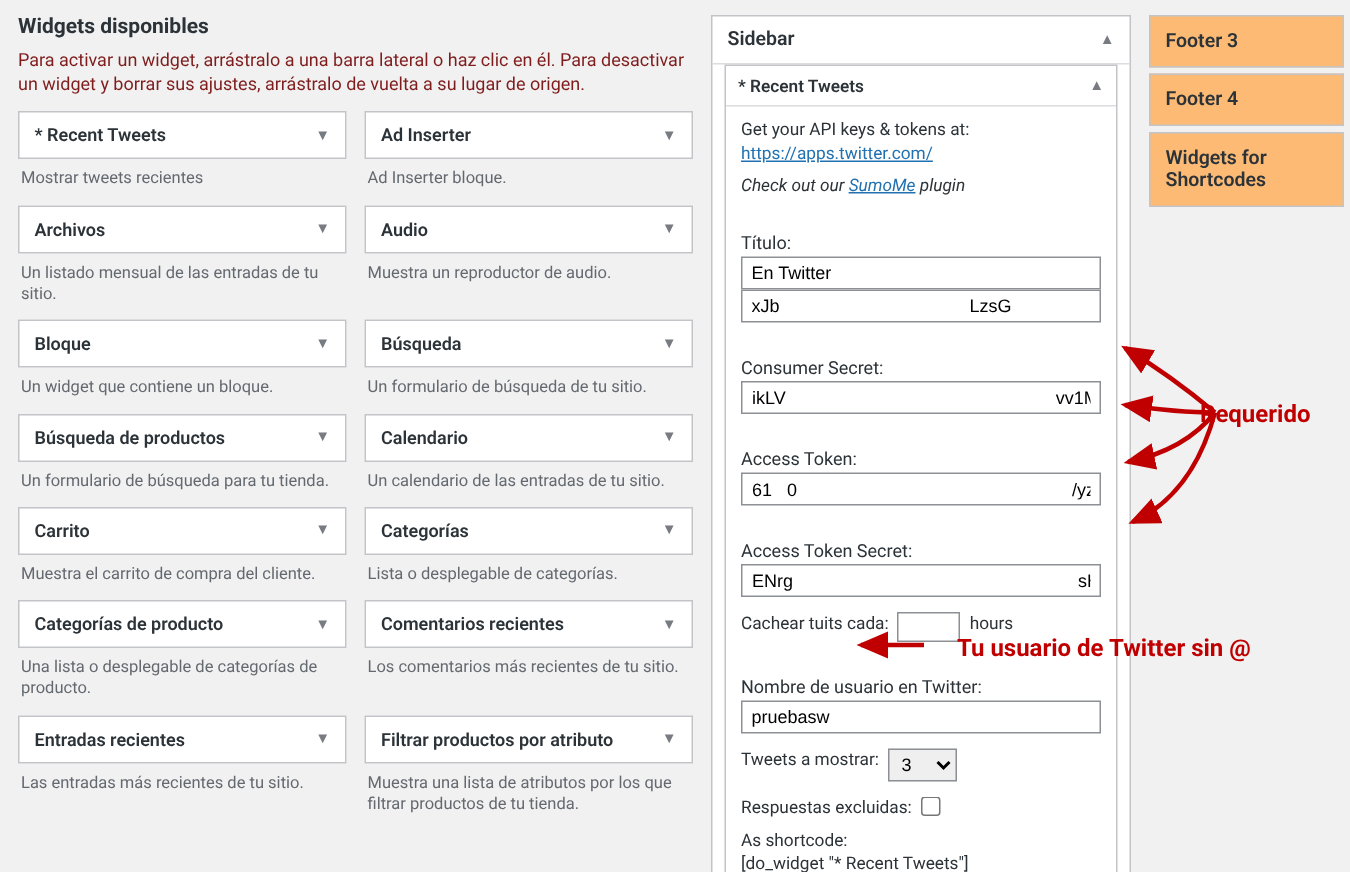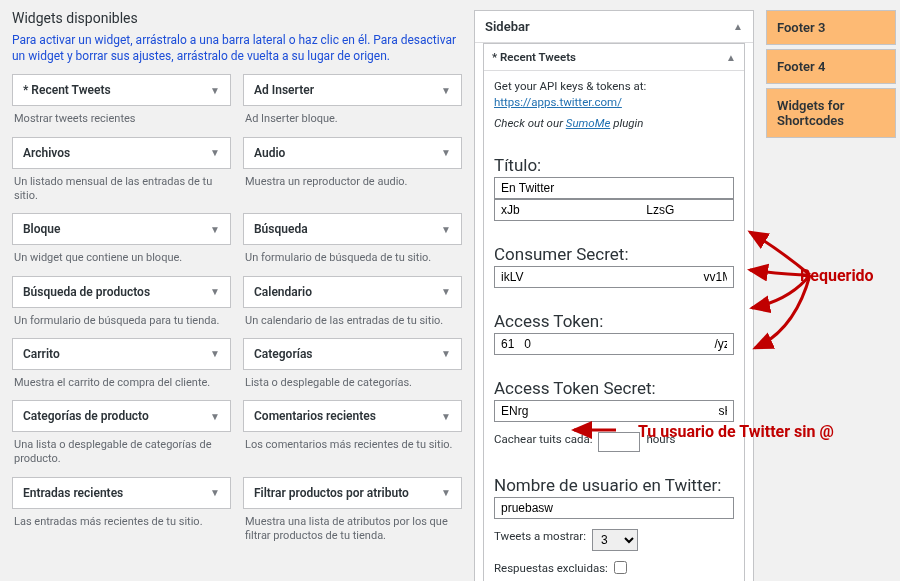--- a/index.html
+++ b/index.html
@@ -5,36 +5,36 @@
   * { box-sizing: border-box; margin: 0; padding: 0; }
   body { font-family: -apple-system, "Segoe UI", Roboto, Helvetica, Arial, sans-serif; background: #f1f1f1; color: #2c3338; font-size: 13px; }
   .wrap { padding: 10px 12px; }
   .page-head { display: flex; align-items: center; gap: 10px; margin-bottom: 12px; }
   .page-head h1 { font-size: 22px; font-weight: 400; }
   .preview-btn { border: 1px solid #2271b1; color: #2271b1; background: #fff; padding: 2px 8px; border-radius: 2px; font-size: 12px; }
   .layout { display: flex; gap: 12px; align-items: flex-start; }
   .col-left { flex: 0 0 450px; }
   .col-mid { flex: 0 0 280px; }
   .col-right { flex: 1; min-width: 130px; }
-  h3.section { font-size: 14px; font-weight: 400; margin-bottom: 6px; }
-  .section-desc { font-size: 12px; color: #1d4ed8; margin-bottom: 10px; line-height: 1.35; }
+  h3.section { font-size: 14px; font-weight: 700; margin-bottom: 6px; }
+  .section-desc { font-size: 12px; color: #7f1d1d; margin-bottom: 10px; line-height: 1.35; }
   .widget-grid { display: grid; grid-template-columns: 1fr 1fr; gap: 0 12px; }
   .widget-cell { margin-bottom: 0; }
   .widget-item { background: #fff; border: 1px solid #c3c4c7; padding: 8px 10px; display: flex; justify-content: space-between; align-items: center; font-size: 12px; font-weight: 600; }
   .widget-desc { font-size: 11px; color: #646970; padding: 6px 2px 10px; line-height: 1.3; min-height: 30px; }
   .chev { color: #787c82; font-size: 10px; }
   .panel { background: #fff; border: 1px solid #c3c4c7; margin-bottom: 10px; }
   .panel-head { padding: 8px 10px; font-weight: 600; font-size: 13px; display: flex; justify-content: space-between; align-items: center; border-bottom: 1px solid #dcdcde; }
   .panel-desc { font-size: 11px; color: #50575e; padding: 8px 10px 10px; line-height: 1.4; }
   .widget-inside { border: 1px solid #c3c4c7; margin: 0 8px 8px; }
   .widget-inside-head { padding: 6px 8px; font-size: 11.5px; font-weight: 600; border-bottom: 1px solid #dcdcde; display: flex; justify-content: space-between; align-items: center; }
   .widget-body { padding: 8px 10px; font-size: 11.5px; color: #2c3338; }
   .widget-body p { margin-bottom: 6px; line-height: 1.35; }
   .widget-body a { color: #2271b1; text-decoration: underline; }
-  .widget-body label { display: block; font-size: 17px; color: #2c3338; margin-bottom: 2px; margin-top: 23px; }
+  .widget-body label { display: block; font-size: 12px; color: #2c3338; margin-bottom: 2px; margin-top: 23px; }
   .widget-body input[type=text] { width: 100%; padding: 3px 6px; border: 1px solid #8c8f94; font-size: 12px; background: #fff; }
   .row-inline { display: flex; align-items: flex-start; gap: 6px; margin-top: 10px; }
   .row-inline input[type=text], .row-inline select { width: 42px; padding: 2px 4px; border: 1px solid #8c8f94; font-size: 12px; }
   .row-inline select { width: 46px; }
   .row-inline input[type=checkbox] { }
   .shortcode { font-size: 11.5px; color: #2c3338; }
   .footer-panel { background: #fdba74; border: 1px solid #c3c4c7; padding: 9px 10px; font-weight: 600; font-size: 13px; margin-bottom: 4px; }
   
   .annot { position: absolute; font-weight: 700; font-size: 16px; color: #c00000; pointer-events: none; }
   .arrow { position: absolute; pointer-events: none; }

